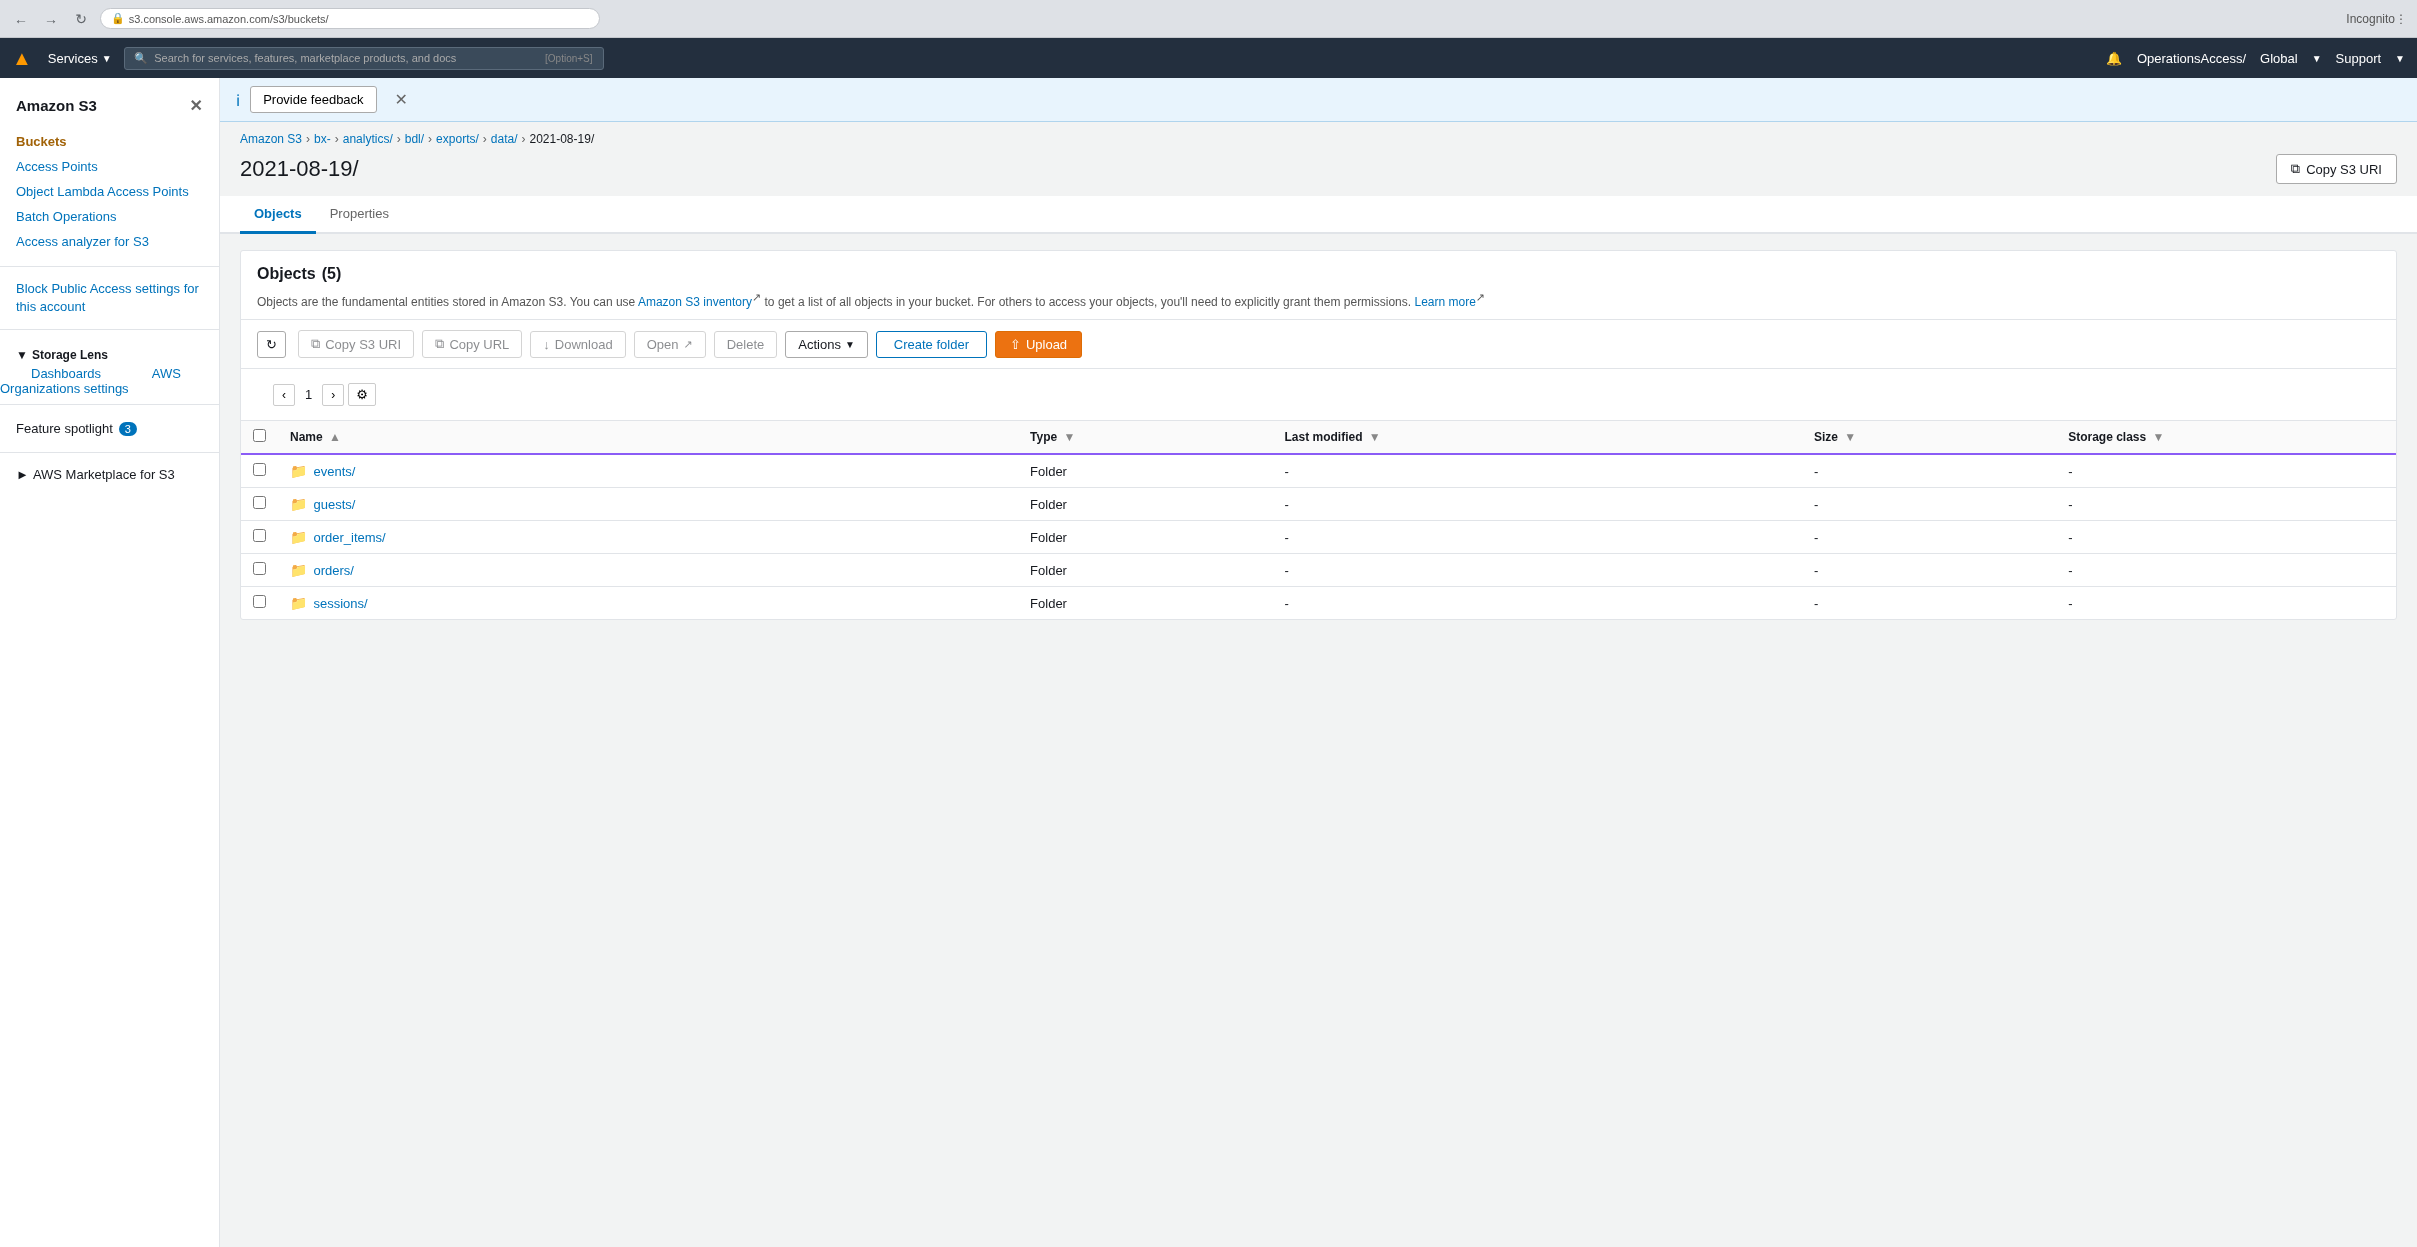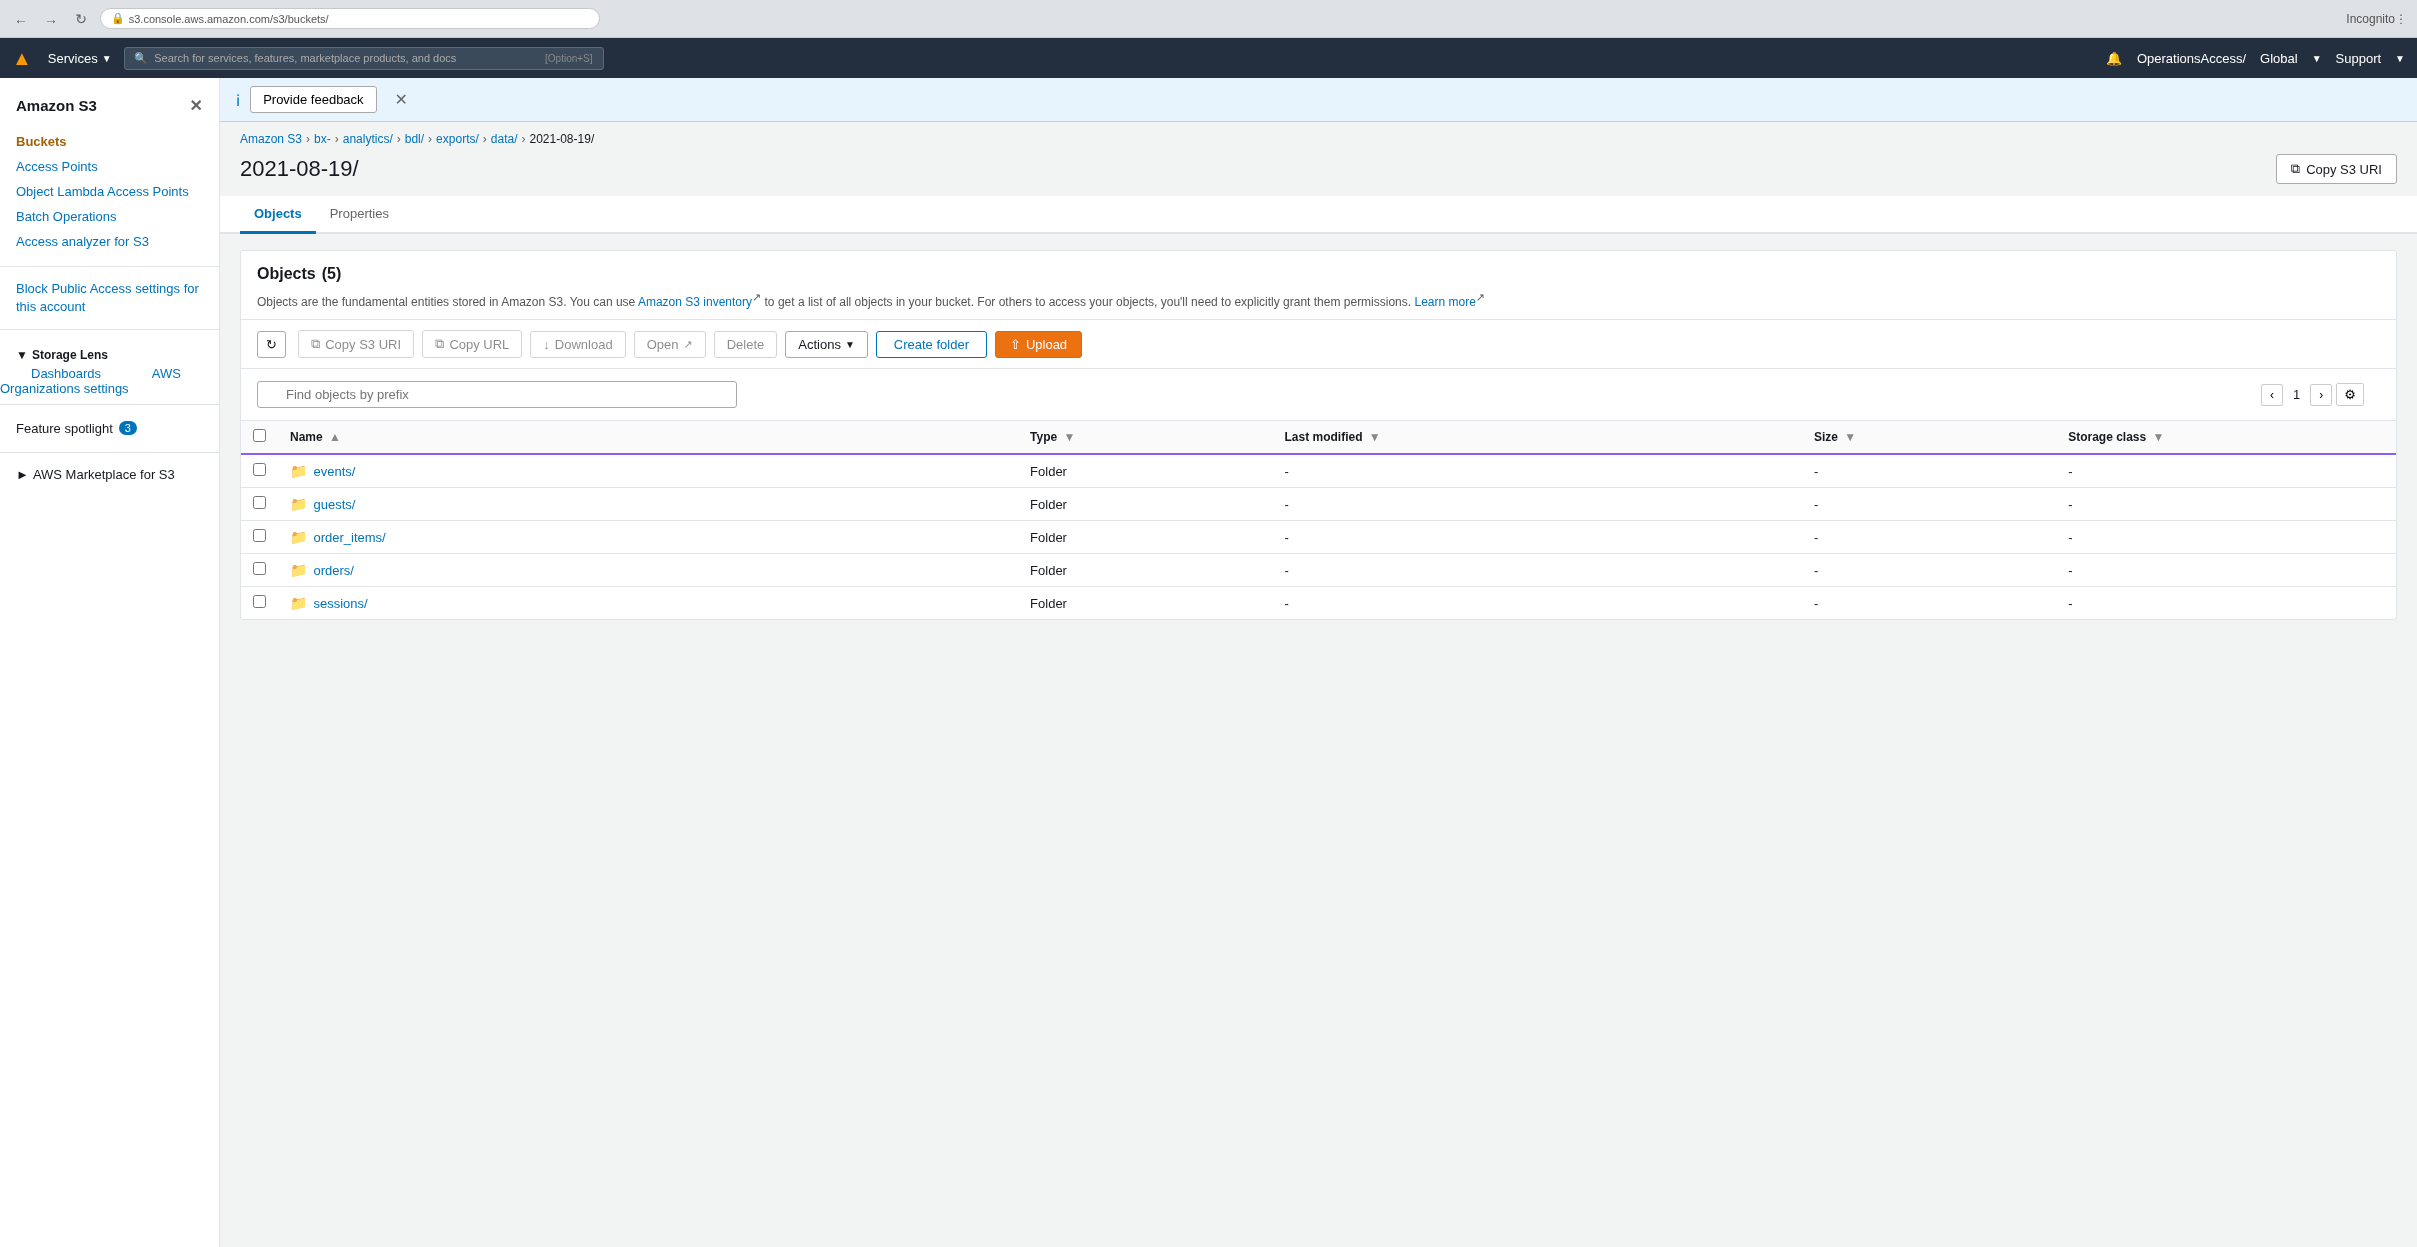--- a/index.html
+++ b/index.html
@@ -67,21 +67,21 @@
       padding: 5px 16px; cursor: pointer; color: #0073bb; font-size: 13px;
       display: block; text-decoration: none;
     }
     .sidebar-item.active { font-weight: 600; color: #a16207; cursor: default; }
     .sidebar-group-label {
       padding: 10px 16px 4px; font-size: 12px; font-weight: 600; color: #16191f;
       display: flex; align-items: center; gap: 4px; cursor: pointer;
     }
     .sidebar-subitem { padding: 4px 16px 4px 31px; cursor: pointer; color: #0073bb; font-size: 13px; }
     .feature-spotlight {
-      padding: 8px 16px; display: flex; align-items: flex-start; gap: 6px; font-size: 13px; color: #16191f;
+      padding: 8px 16px; display: flex; align-items: center; gap: 6px; font-size: 13px; color: #16191f;
     }
     .badge { background: #0073bb; color: white; border-radius: 10px; padding: 1px 6px; font-size: 11px; }
     .marketplace-item {
       padding: 6px 16px; display: flex; align-items: center; gap: 4px; cursor: pointer; color: #16191f; font-size: 13px;
     }
 
     
     .content { flex: 1; overflow-y: auto; padding: 0; background: #f2f3f3; }
 
     
@@ -332,24 +332,20 @@
           <span class="triangle">▼</span>
         </button>
         <button class="create-folder-btn">Create folder</button>
         <button class="upload-btn">
           <span>⇧</span>
           <span>Upload</span>
         </button>
       </div>
 
       <div style="display:flex;align-items:center;justify-content:space-between;padding:8px 16px;border-bottom:1px solid #e1e4e8;">
-        <div class="search-wrapper">
-          <span class="search-icon-inner">🔍</span>
-          <input class="search-input" type="text" placeholder="Find objects by prefix" style="">
-        </div>
         <div class="pagination-area">
           <button class="page-nav-btn">‹</button>
           <span class="page-num">1</span>
           <button class="page-nav-btn">›</button>
           <button class="settings-btn">⚙</button>
         </div>
       </div>
 
       <table class="objects-table">
         <thead>

